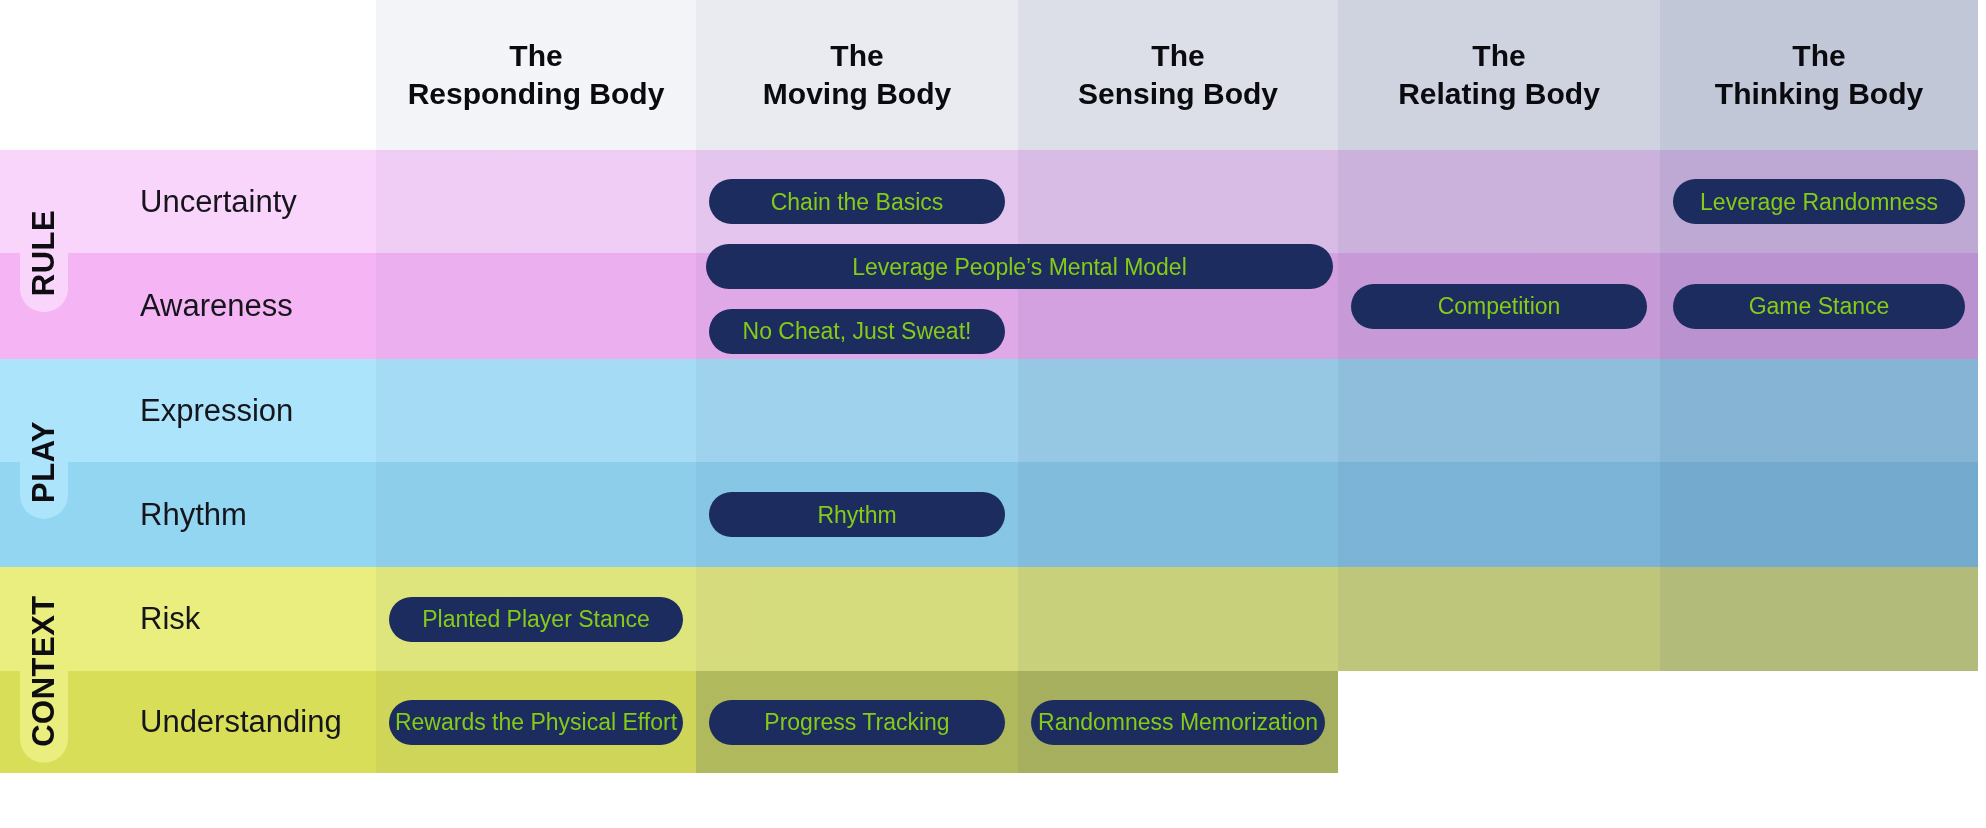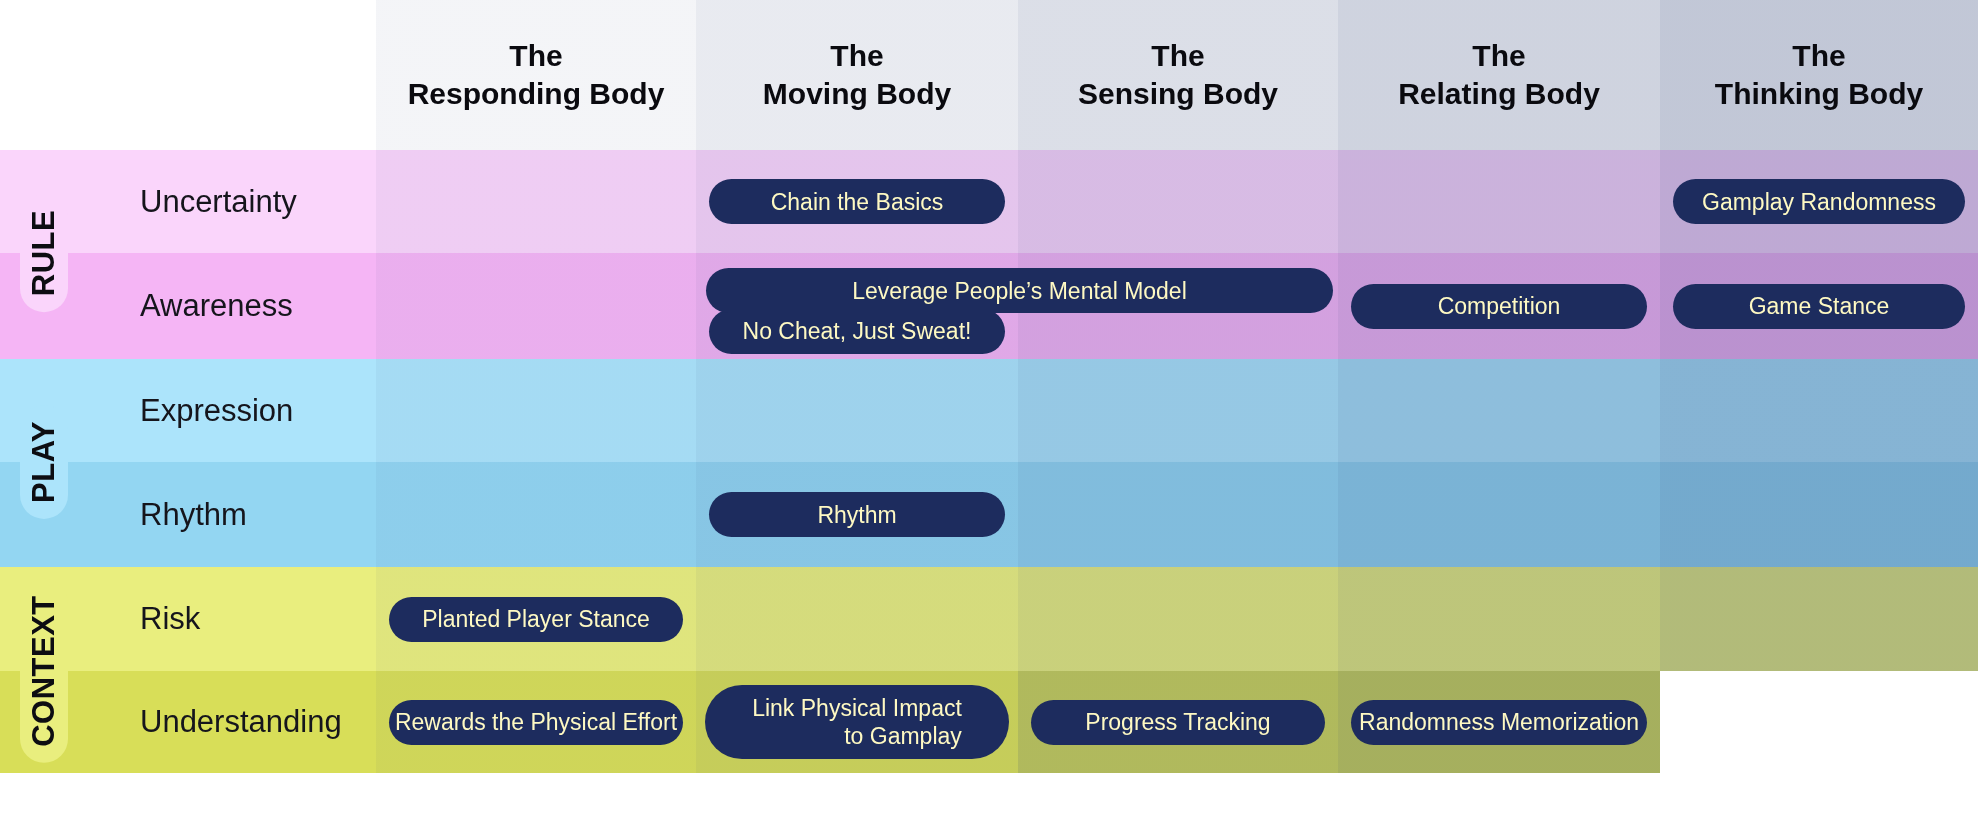--- a/index.html
+++ b/index.html
@@ -48,29 +48,29 @@
     text-align:center;white-space:pre-line;color:#0a0a0f;
     justify-content:center;
   }
   
   .lc{
     align-items:flex-start;justify-content:center;
     padding-left:140px;font-size:31px;color:#15151c;
   }
   
   .badge{
-    background:var(--navy);color:#fef9c3;
+    background:var(--navy);color:#84cc16;
     border-radius:999px;height:45px;width:calc(100% - 26px);
     display:flex;align-items:center;justify-content:center;
-    font-size:23px;line-height:28px;white-space:pre-line;text-align:right;
+    font-size:23px;line-height:28px;white-space:pre-line;text-align:left;
     box-sizing:border-box;flex:none;z-index:2;
   }
   .badge.tall{height:74px;width:calc(100% - 18px);}
   .badge.span{
-    position:absolute;left:706px;top:268px;width:627px;height:45px;
+    position:absolute;left:706px;top:244px;width:627px;height:45px;
   }
   .spacer{height:45px;flex:none;width:10px;}
   
   .chip{
     position:absolute;left:20px;z-index:3;
     writing-mode:vertical-rl;
     transform:translateY(-50%) rotate(180deg);
     font-weight:bold;font-size:31px;letter-spacing:.5px;color:#0d0d12;
     padding:16px 6px;border-radius:26px;
   }
@@ -96,21 +96,21 @@
 Thinking Body</div>
 
   <div class="cell row-u lc">Uncertainty</div>
   <div class="cell row-u c1"></div>
   <div class="cell row-u c2">
     <div class="badge">Chain the Basics</div>
   </div>
   <div class="cell row-u c3"></div>
   <div class="cell row-u c4"></div>
   <div class="cell row-u c5">
-    <div class="badge">Gamplay Randomness</div>
+    <div class="badge">Leverage Randomness</div>
   </div>
 
   <div class="cell row-a lc">Awareness</div>
   <div class="cell row-a c1"></div>
   <div class="cell row-a c2">
     <div class="spacer"></div>
     <div class="badge">No Cheat, Just Sweat!</div>
   </div>
   <div class="cell row-a c3"></div>
   <div class="cell row-a c4">
@@ -142,24 +142,20 @@
   </div>
   <div class="cell row-k c2"></div>
   <div class="cell row-k c3"></div>
   <div class="cell row-k c4"></div>
   <div class="cell row-k c5"></div>
 
   <div class="cell row-d lc">Understanding</div>
   <div class="cell row-d c1">
     <div class="badge">Rewards the Physical Effort</div>
   </div>
-  <div class="cell row-d c2">
-    <div class="badge tall">Link Physical Impact
-to Gamplay</div>
-  </div>
   <div class="cell row-d c4">
     <div class="badge">Progress Tracking</div>
   </div>
   <div class="cell row-d c5">
     <div class="badge">Randomness Memorization</div>
   </div>
 
   <div class="badge span">Leverage People’s Mental Model</div>
 
   <div class="chip chip-rule">RULE</div>

